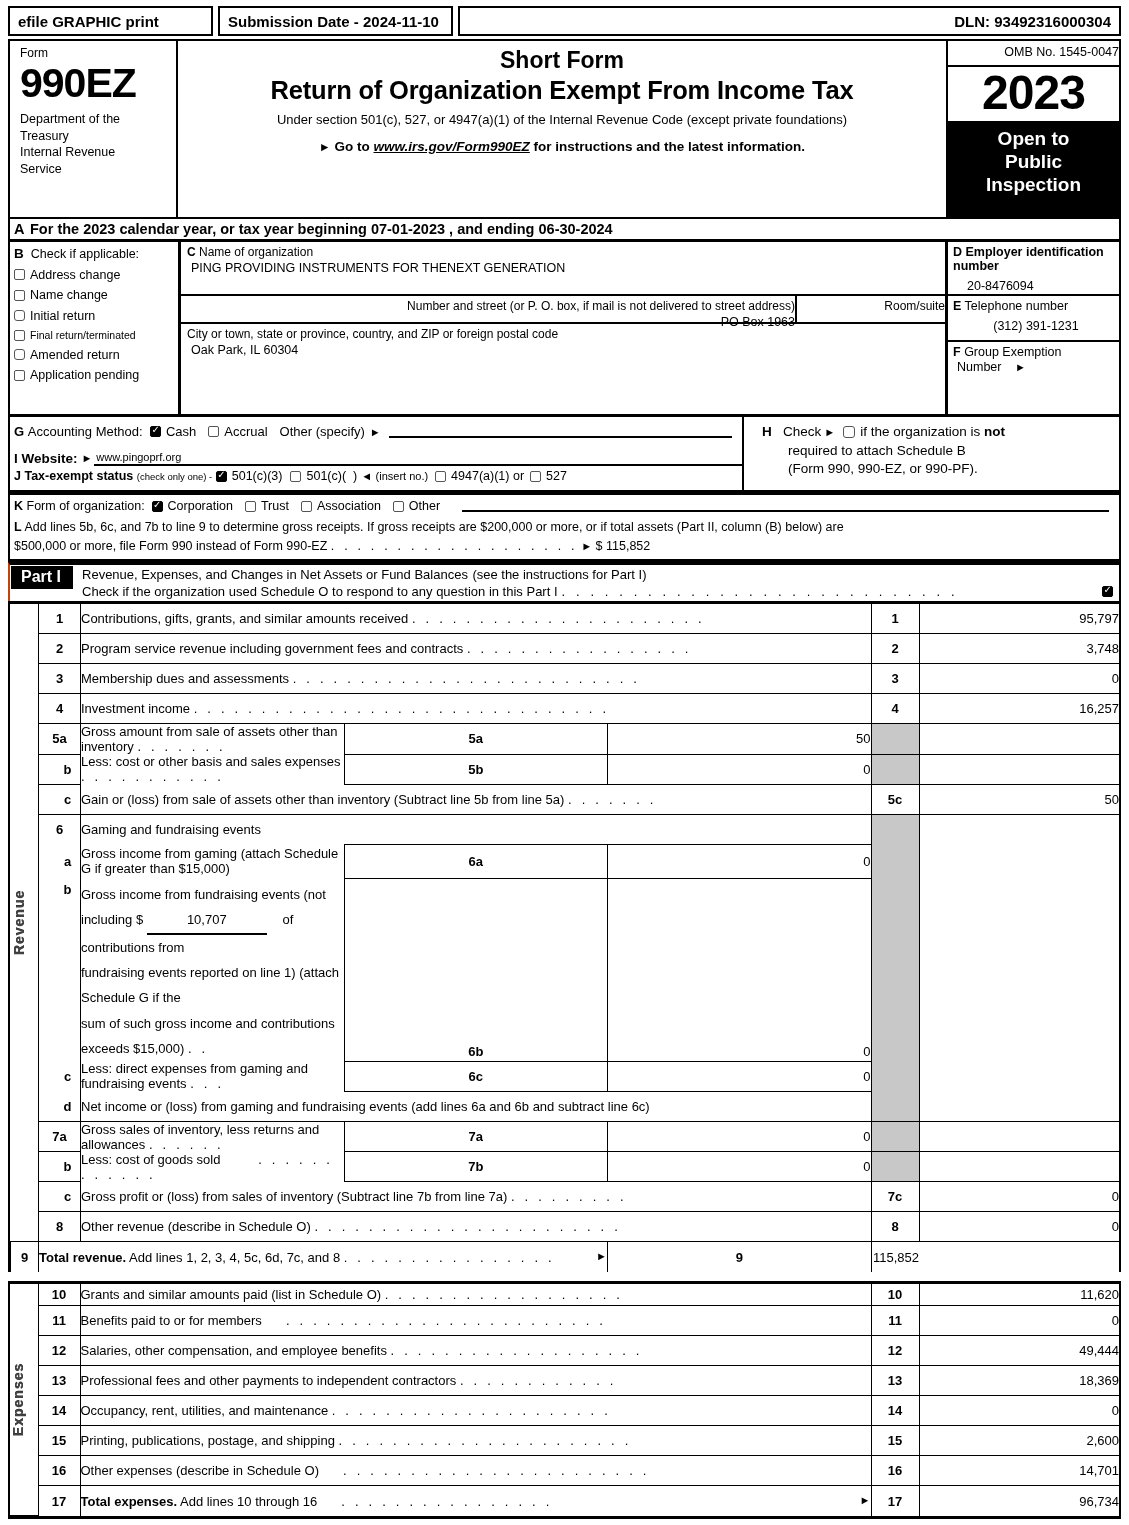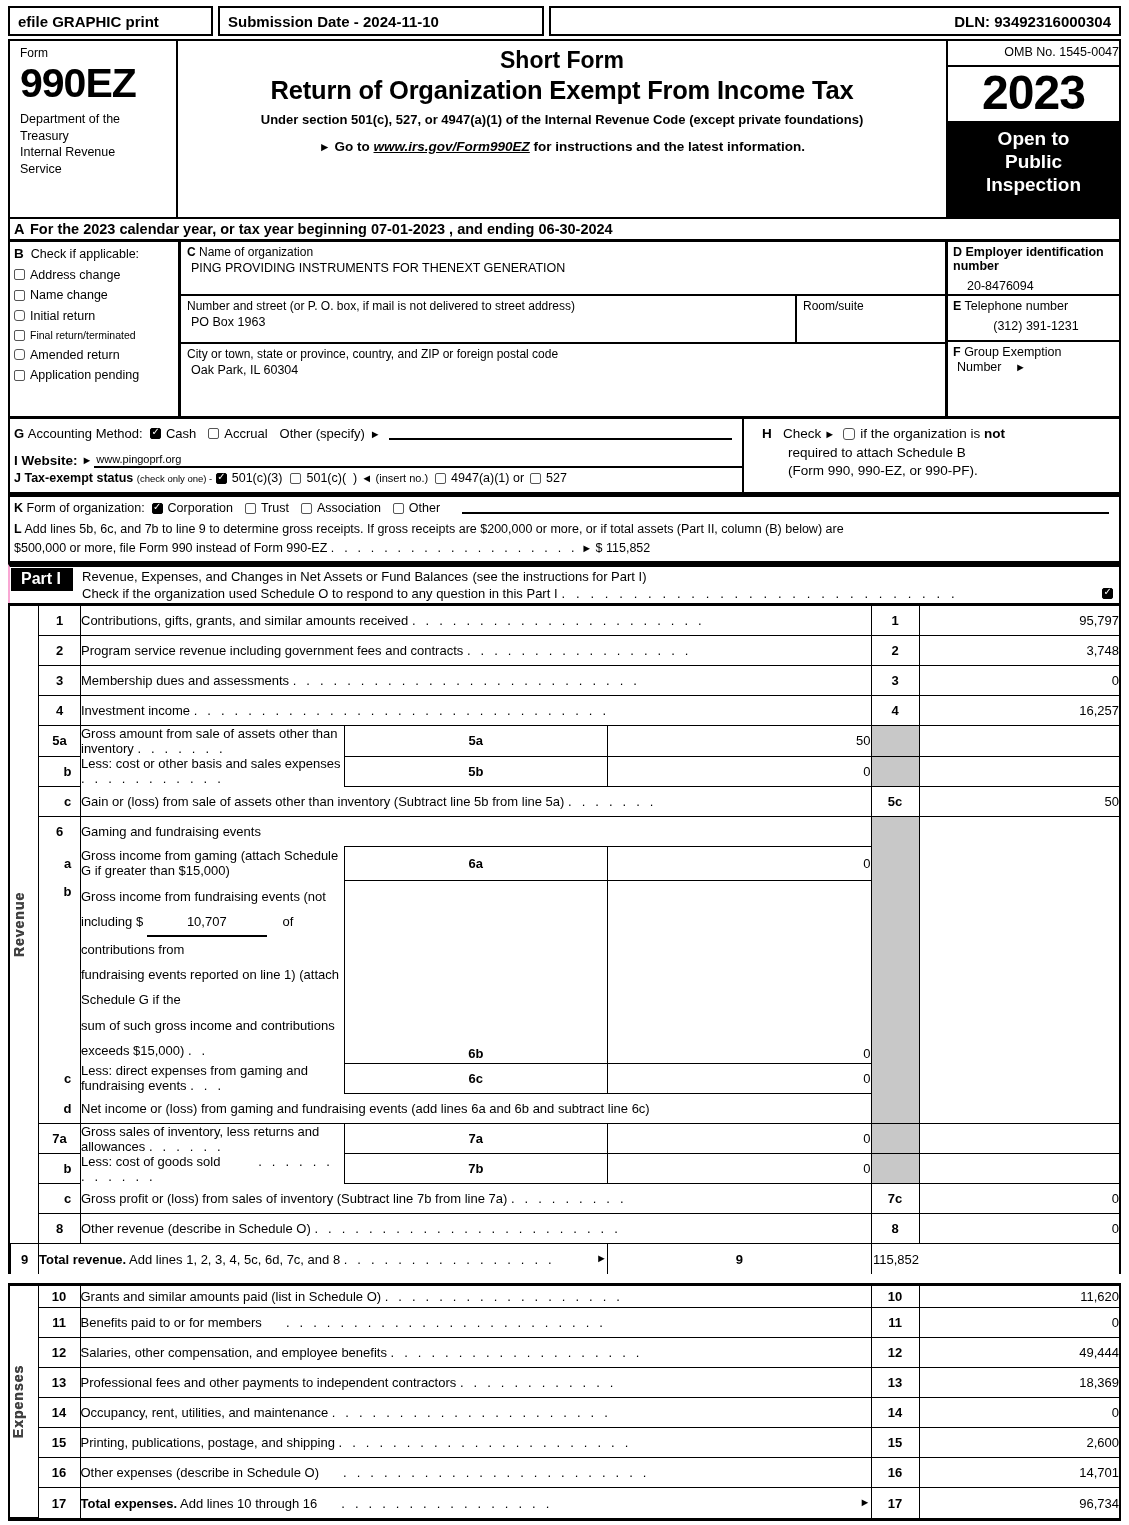--- a/index.html
+++ b/index.html
@@ -12,33 +12,33 @@
   }
   .page { width:1129px; height:1525px; position:relative; padding:6px 8px 0 8px; }
 
   
   .efile-bar { display:flex; align-items:stretch; height:30px; margin-bottom:3px;border-radius:13px; }
   .efile-cell {
     border:2px solid #000; display:flex; align-items:center;
     font-weight:bold; font-size:15px; padding:0 8px; background:#fff;
   }
   .efile-1 { width:205px; }
-  .efile-2 { width:326px; margin-left:5px; }
+  .efile-2 { width:235px; margin-left:5px; }
   .efile-3 { flex:1; margin-left:5px; justify-content:flex-end; }
 
   
   .masthead { display:flex; border:2px solid #000; border-bottom:none; height:178px; }
   .mh-left { width:168px; border-right:2px solid #000; padding:5px 6px 0 10px; }
   .mh-left .lbl { font-size:12px; }
   .mh-left .big { font-size:41px; font-weight:bold; letter-spacing:-1px; line-height:1.08; margin:1px 0 6px 0;}
   .mh-left .dept { font-size:12.5px; line-height:1.32; }
   .mh-mid { flex:1; border-right:2px solid #000; text-align:center; padding-top:6px; position:relative;}
   .mh-mid .t1 { font-size:23px; font-weight:bold; }
   .mh-mid .t2 { font-size:25.5px; font-weight:bold; margin-top:2px; letter-spacing:-0.2px;}
-  .mh-mid .t3 { font-size:13px; font-weight:bold; margin-top:7px; }
+  .mh-mid .t3 { font-size:13px; font-weight:normal; margin-top:7px; }
   .mh-bullets { margin-top:12px; font-size:13.5px; font-weight:bold; text-align:center;}
   .mh-bullets div { margin:10px 0; }
   .mh-bullets .tri { font-size:12px; }
   .mh-bullets a, .mh-bullets .u { text-decoration:underline; font-style:italic; color:#000; }
   .mh-right { width:171px; display:flex; flex-direction:column; }
   .mh-omb { font-size:12.5px; padding:4px 0 0 6px; border-bottom:2px solid #000; height:26px;text-align:right;}
   .mh-year { font-size:48px; font-weight:bold; text-align:center; line-height:1; padding:2px 0 4px 0; letter-spacing:-1px;}
   .mh-open { background:#000; color:#fff; flex:1; text-align:center; font-weight:bold; font-size:19px; padding-top:6px; line-height:1.22;}
 
   
@@ -51,21 +51,21 @@
   .b-head { font-size:12.5px; margin-bottom:3px; }
   .b-head b { font-size:13.5px; }
   .b-item { display:flex; align-items:center; margin:6.5px 0; font-size:12.5px; }
   .b-item.small { font-size:10.5px; }
   .cbox { display:inline-block; width:11px; height:11px; border:1.6px solid #555; border-radius:3px; margin-right:5px; flex:none; }
   .cbox.sq { border-radius:2px; }
   .cbox.checked { border-color:#000; background:#000; position:relative; }
   .cbox.checked::after { content:"✓"; color:#fff; font-size:10px; position:absolute; top:-3px; left:0.5px; }
   .c-col { flex:1; border-left:3px solid #000; border-right:3px solid #000; }
   .c-name { border-bottom:2px solid #000; padding:3px 0 6px 6px; height:54px; }
-  .c-addr { display:flex; border-bottom:2px solid #000; height:48px; }
+  .c-addr { display:flex; border-bottom:2px solid #000; height:28px;text-align:right; }
   .c-addr .street { flex:1; padding:3px 0 0 6px; border-right:2px solid #000; }
   .c-addr .suite { width:148px; padding:3px 0 0 6px; }
   .c-city { padding:3px 0 0 6px; height:72px; }
   .lbl-s { font-size:12px; }
   .val { font-size:12.5px; padding-left:4px; display:block; margin-top:2px;}
   .d-col { width:171px; }
   .d-cell { border-bottom:2px solid #000; padding:3px 0 0 5px; }
   .d-ein  { height:54px; }
   .d-tel  { height:46px; }
   .d-grp  { height:72px; border-bottom:none; }
@@ -87,21 +87,21 @@
 
   
   .k-row { display:flex; align-items:center; border-left:2px solid #000; border-right:2px solid #000;
            border-top:3px solid #000; padding:4px 0 3px 4px; font-size:12.5px;}
   .k-row .ul { flex:1; border-bottom:2.5px solid #000; height:12px; margin-left:10px; margin-right:10px;}
   .l-row { border-left:2px solid #000; border-right:2px solid #000; border-bottom:3px solid #000;
            padding:2px 6px 3px 4px; font-size:12.5px; line-height:1.5;}
   .dots { letter-spacing:3.2px; }
 
   
-  .part-bar { display:flex; align-items:flex-start; border-left:2px solid #f9a8d4; border-right:2px solid #000; }
+  .part-bar { display:flex; align-items:flex-start; border-left:2px solid #c2410c; border-right:2px solid #000; }
   .part-tag { background:#000; color:#fff; font-weight:bold; font-size:16px; padding:2px 12px 3px 10px; margin:1px 0 0 1px;}
   .part-txt { padding-left:9px; flex:1; }
   .part-txt .t { font-weight:bold; font-size:16px; }
   .part-txt .t span { font-weight:normal; font-size:13px; }
   .part-sub { font-size:13px; display:flex; align-items:center; margin-top:1px; padding-bottom:2px;}
   .part-sub .fill { flex:1; letter-spacing:3.6px; overflow:hidden; white-space:nowrap; padding-left:4px;}
 
   
   table.grid { width:100%; border-collapse:collapse; table-layout:fixed; }
   table.grid td { border:1.6px solid #000; vertical-align:middle; font-size:13px; padding:0; }

